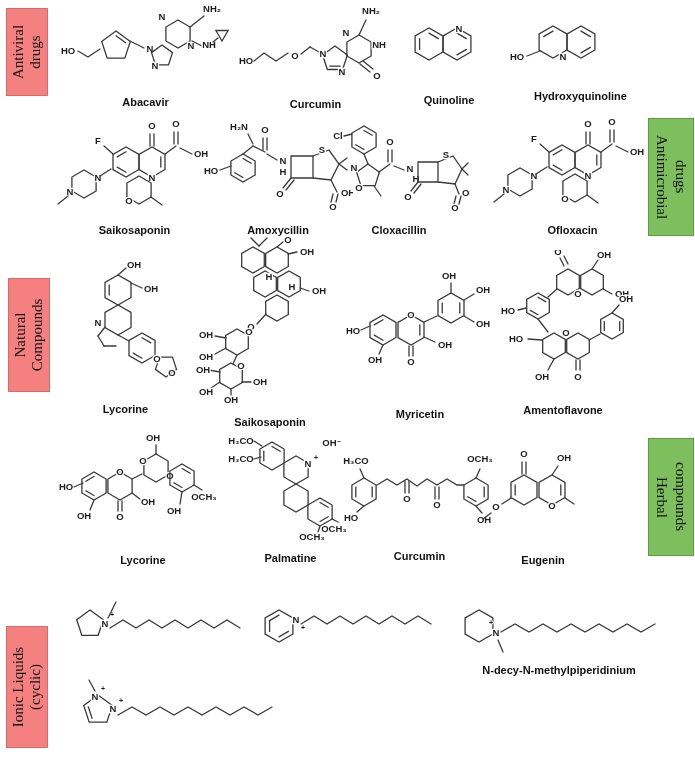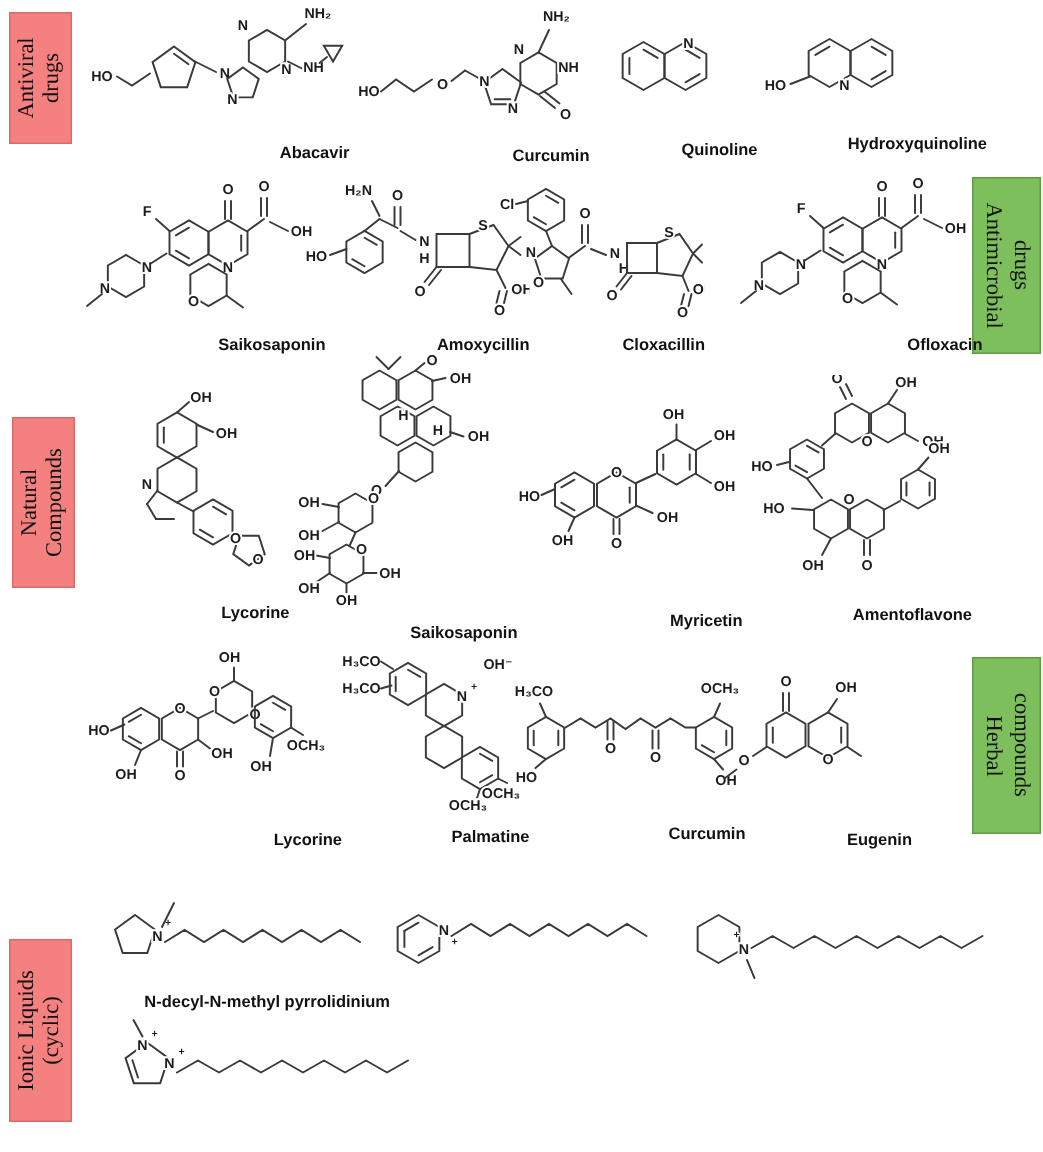--- a/index.html
+++ b/index.html
@@ -7,21 +7,21 @@
           font-family:"Liberation Sans","DejaVu Sans",sans-serif;}
   .cat{position:absolute;border:1px solid;display:flex;align-items:center;justify-content:center;}
   .cat .rot{position:absolute;left:50%;top:50%;transform:translate(-50%,-50%) rotate(-90deg);
             text-align:center;font-family:"Liberation Serif","DejaVu Serif",serif;
             font-size:15px;line-height:1.15;color:#111;}
   .cat .vlr{writing-mode:vertical-lr;text-orientation:mixed;text-align:center;
             font-family:"Liberation Serif","DejaVu Serif",serif;
             font-size:15px;line-height:1.25;color:#111;}
   .cmpd{position:absolute;}
   .cmpd svg{position:absolute;left:0;top:0;}
-  .cname{position:absolute;left:0;right:0;bottom:2px;text-align:right;
+  .cname{position:absolute;left:0;right:0;bottom:2px;text-align:center;
          font-size:11px;font-weight:bold;color:#111;}
   svg line,svg polyline,svg polygon,svg path{stroke:#3a3a3a;stroke-width:1.3;fill:none;stroke-linecap:round;}
   svg text{font:bold 9.5px "Liberation Sans","DejaVu Sans",sans-serif;fill:#1c1c1c;
            stroke:#fff;stroke-width:2.6px;paint-order:stroke;text-anchor:middle;}
   svg text.chg{font-size:7px;stroke-width:1.6px;}
 </style>
 </head>
 <body>
 
 <div id="canvas">
@@ -487,21 +487,20 @@
   </div>
 
   <div class="cmpd" style="left:60px;top:590px;width:200px;height:86px;">
     <svg width="200" height="64" viewBox="0 0 200 64">
       <polygon points="30.0,20.0 43.3,29.7 38.2,45.3 21.8,45.3 16.7,29.7"></polygon>
       <text x="45" y="37">N</text>
       <text x="52" y="27" class="chg">+</text>
       <line x1="48" y1="28" x2="56" y2="12"></line>
       <polyline points="50,38 63,30 76,38 89,30 102,38 115,30 128,38 141,30 154,38 167,30 180,38"></polyline>
     </svg>
-    <div class="cname">N-decyl-N-methyl pyrrolidinium</div>
   </div>
 
   <div class="cmpd" style="left:245px;top:590px;width:205px;height:86px;">
     <svg width="205" height="64" viewBox="0 0 205 64">
       <polygon points="47.9,44.0 34.0,52.0 20.1,44.0 20.1,28.0 34.0,20.0 47.9,28.0"></polygon>
       <line x1="24.6" y1="41.4" x2="24.6" y2="30.6"></line>
       <line x1="43.4" y1="41.4" x2="34.0" y2="46.9"></line>
       <line x1="24.6" y1="30.6" x2="34.0" y2="25.1"></line>
       <text x="51" y="33">N</text>
       <text x="58" y="40" class="chg">+</text>
@@ -510,20 +509,21 @@
   </div>
 
   <div class="cmpd" style="left:445px;top:590px;width:228px;height:88px;">
     <svg width="228" height="66" viewBox="0 0 228 66">
       <polygon points="47.9,44.0 34.0,52.0 20.1,44.0 20.1,28.0 34.0,20.0 47.9,28.0"></polygon>
       <text x="51" y="46">N</text>
       <text x="46" y="35" class="chg">+</text>
       <line x1="53" y1="50" x2="58" y2="62"></line>
       <polyline points="56,42 70,34 84,42 98,34 112,42 126,34 140,42 154,34 168,42 182,34 196,42 210,34"></polyline>
     </svg>
+    <div class="cname">N-decy-N-methylpiperidinium</div>
   </div>
 
   <div class="cmpd" style="left:60px;top:674px;width:260px;height:94px;">
     <svg width="260" height="70" viewBox="0 0 260 70">
       <polygon points="38.0,21.0 52.3,31.4 46.8,48.1 29.2,48.1 23.7,31.4"></polygon>
       <line x1="32.0" y1="44.3" x2="28.3" y2="32.8"></line>
       <text x="35" y="26">N</text>
       <text x="43" y="17" class="chg">+</text>
       <line x1="35" y1="17" x2="29" y2="6"></line>
       <text x="53" y="38">N</text>

